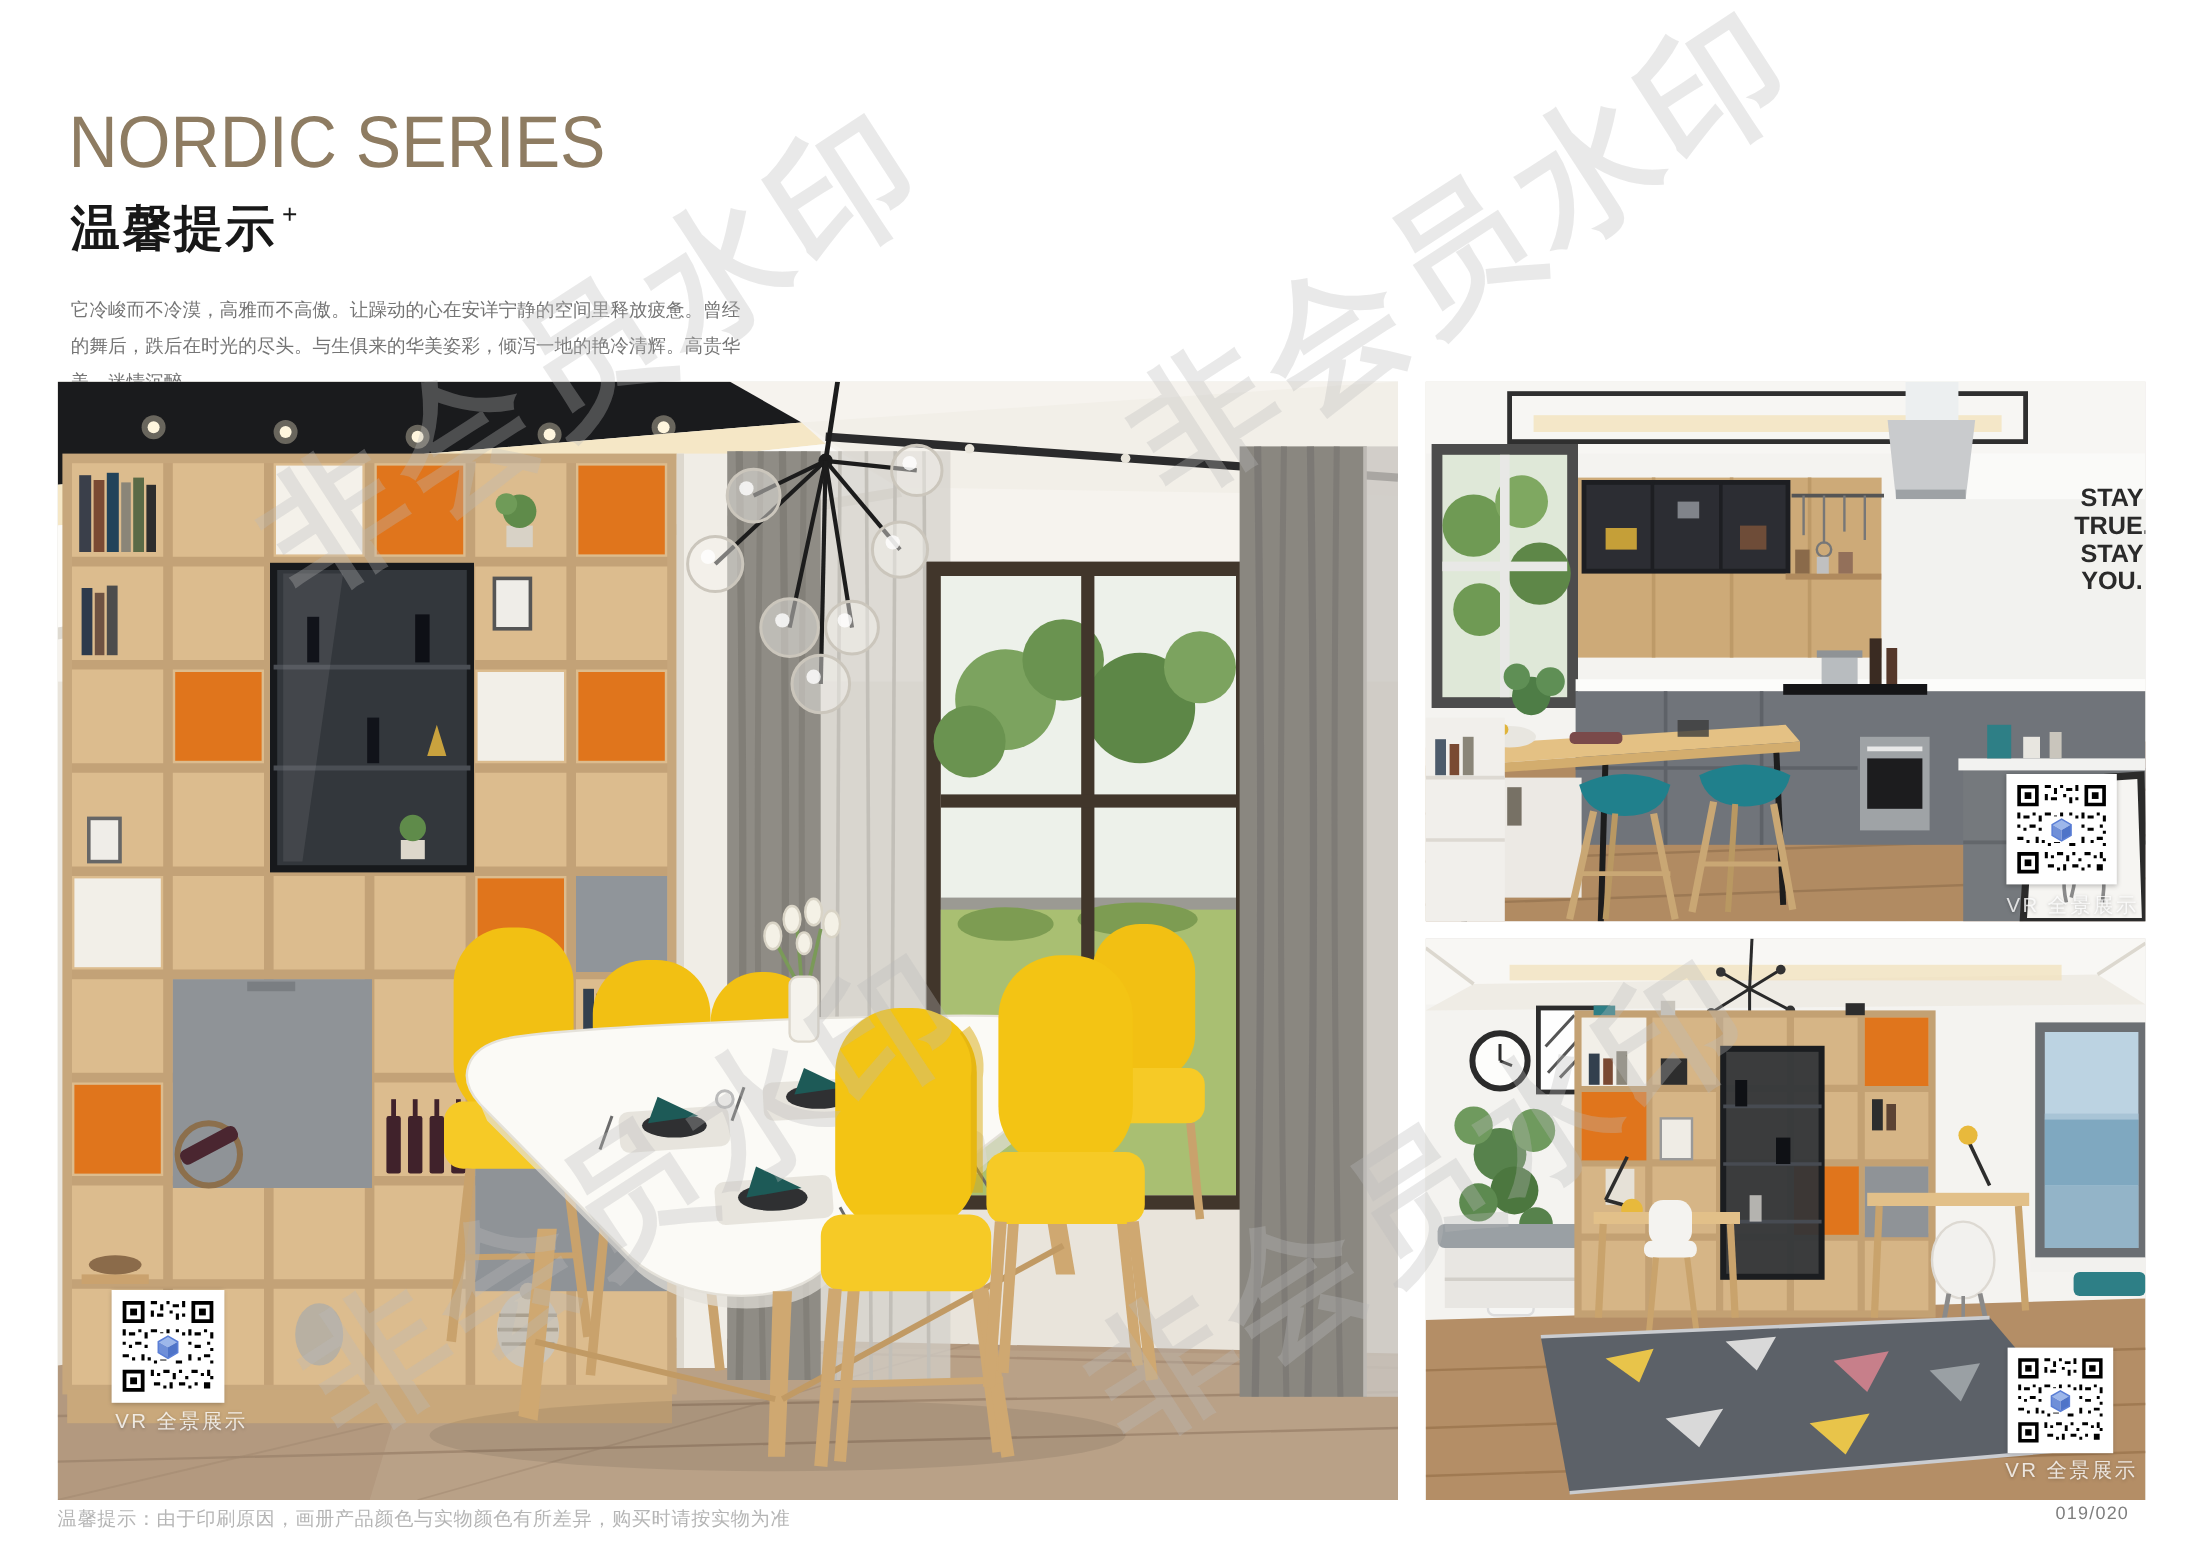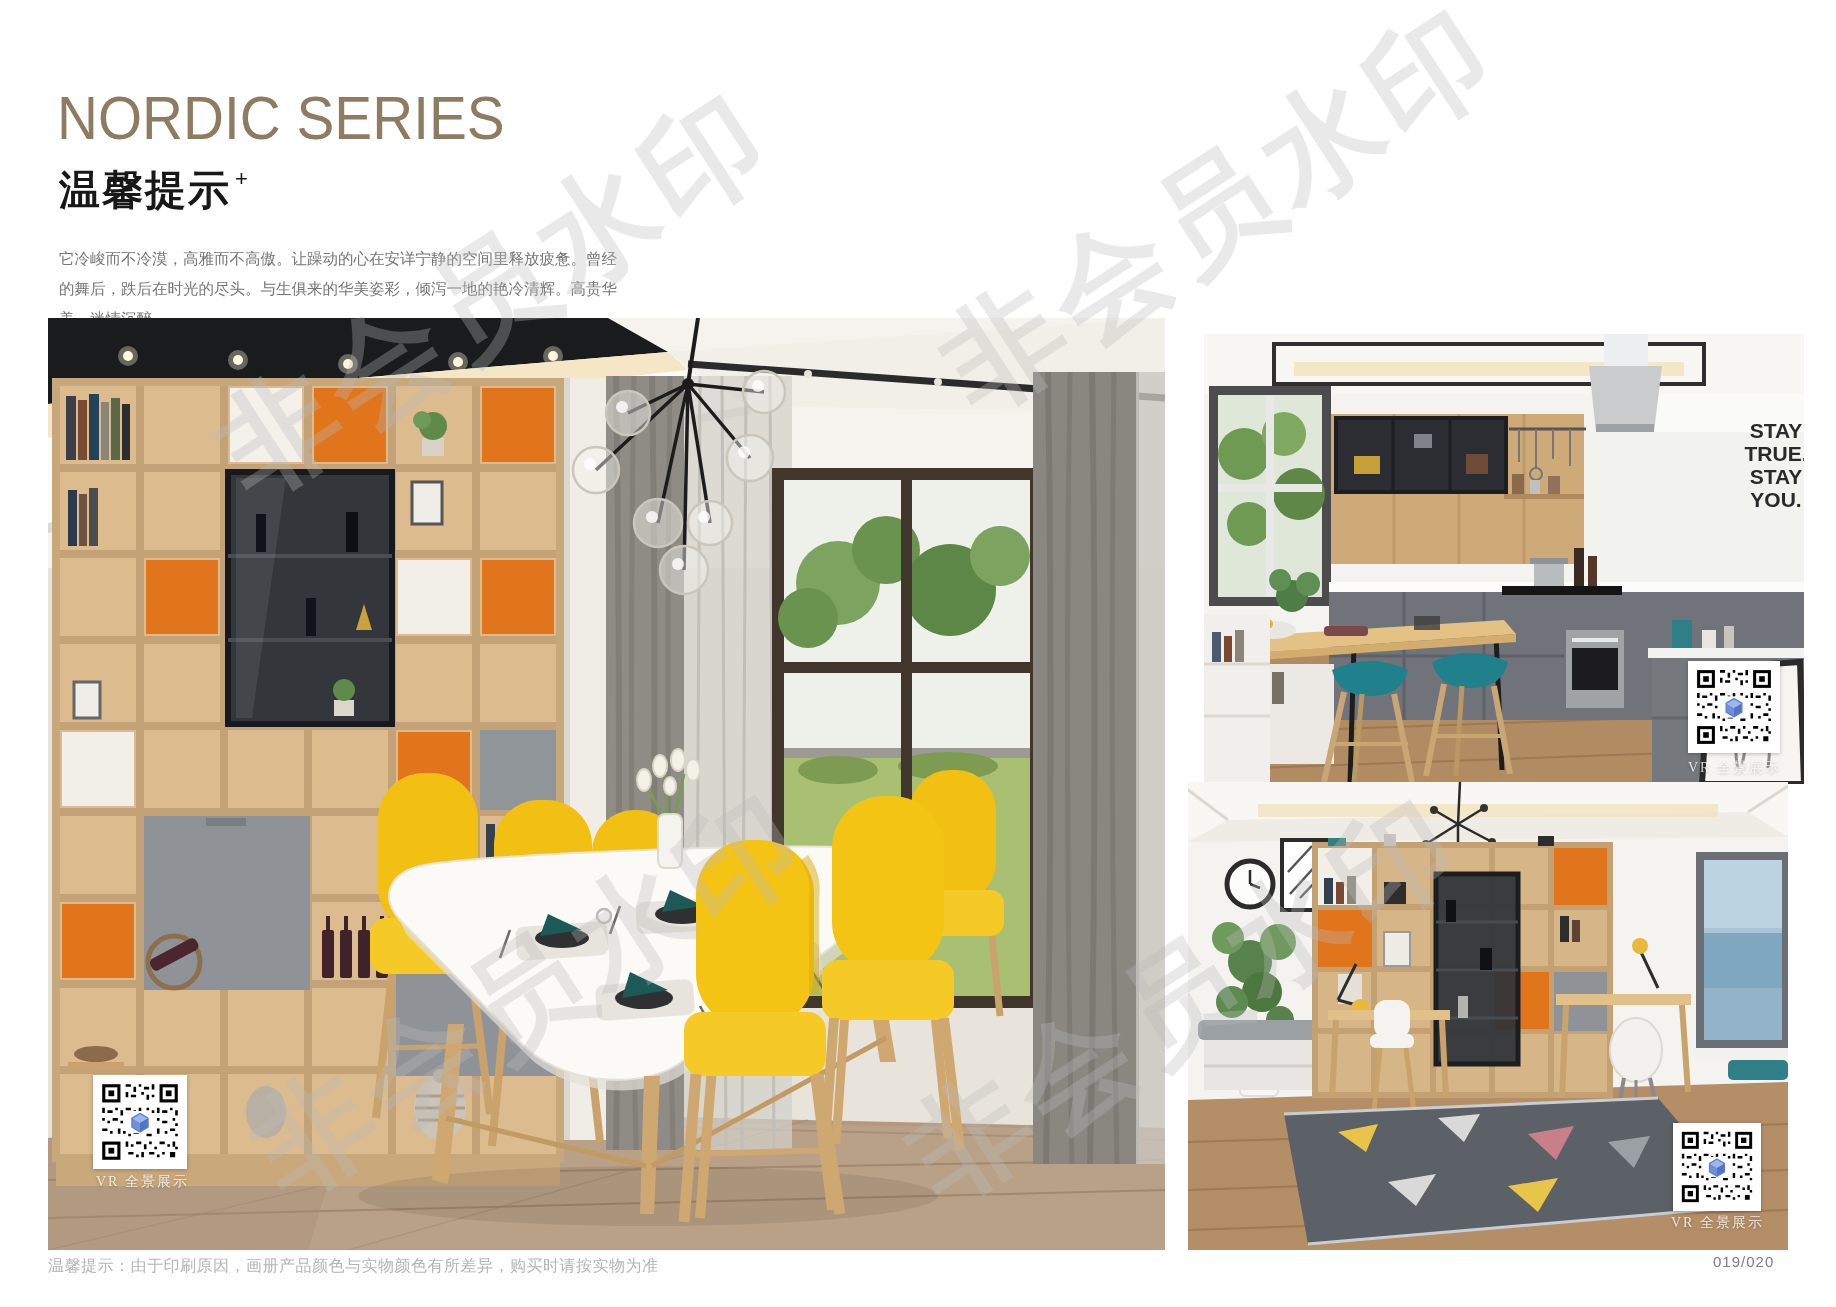--- a/index.html
+++ b/index.html
@@ -17,22 +17,22 @@
   .photo{position:absolute;overflow:hidden;background:#e8e5df;}
   .photo svg.scene{position:absolute;left:0;top:0;width:100%;height:100%;display:block;}
   .photo-dining{left:48px;top:318px;width:1117px;height:932px;}
   .photo-kitchen{left:1188px;top:318px;width:600px;height:450px;}
   .photo-study{left:1188px;top:782px;width:600px;height:468px;}
   .qr{position:absolute;background:#fff;padding:4px;box-shadow:0 1px 4px rgba(0,0,0,.25);}
   .qr svg{display:block;width:100%;height:100%;}
   .qr-dining{left:45px;top:757px;width:86px;height:86px;}
   .qr-kitchen{left:484px;top:327px;width:84px;height:84px;}
   .qr-study{left:485px;top:341px;width:80px;height:80px;}
-  .vr-label{position:absolute;color:rgba(255,255,255,.8);font-size:14px;letter-spacing:2px;
-            text-shadow:0 1px 3px rgba(0,0,0,.25);font-family:Liberation Serif, serif;}
+  .vr-label{position:absolute;color:rgba(255,255,255,.8);font-size:17px;letter-spacing:2px;
+            text-shadow:0 1px 3px rgba(0,0,0,.25);}
   .vr-dining{left:48px;top:855px;}
   .vr-kitchen{left:484px;top:425px;}
   .vr-study{left:483px;top:432px;}
   
   .watermark{position:absolute;z-index:40;pointer-events:none;white-space:nowrap;
              font-size:118px;font-weight:600;letter-spacing:8px;color:rgba(186,186,186,.32);
              transform:rotate(-33deg);}
   .wm1{left:905px;top:130px;}
   .wm2{left:180px;top:215px;}
   .wm3{left:215px;top:915px;}
@@ -383,21 +383,21 @@
       <polygon points="16.5,13.2 19.6,15 16.5,16.8 13.4,15" fill="#9db7ea"></polygon>
       <polygon points="13.4,15 16.5,16.8 16.5,20.3 13.4,18.5" fill="#6f8fd8"></polygon>
       <polygon points="19.6,15 16.5,16.8 16.5,20.3 19.6,18.5" fill="#4f74c8"></polygon>
       <path d="M16.5 13.2 19.6 15v3.5l-3.1 1.8-3.1-1.8V15z" fill="none" stroke="#5b7fd6" stroke-width=".5"></path>
     </g>
   </svg>
 </div>
     <div class="vr-label vr-dining">VR 全景展示</div>
   </figure>
 
-  <figure class="photo photo-kitchen" style="margin:16px;">
+  <figure class="photo photo-kitchen" style="margin:0;">
     <svg class="scene" viewBox="0 0 600 450" preserveAspectRatio="none">
       <rect width="600" height="450" fill="#f4f3f0"></rect>
       <rect x="400" width="200" height="450" fill="#fafaf8"></rect>
 
       <g>
         <polygon points="0,0 600,0 600,60 0,60" fill="#f7f6f3"></polygon>
         <rect x="70" y="10" width="430" height="40" fill="none" stroke="#2f2f2f" stroke-width="4"></rect>
         <rect x="90" y="28" width="390" height="14" fill="#f3e3bd" opacity=".8"></rect>
       </g>
 

